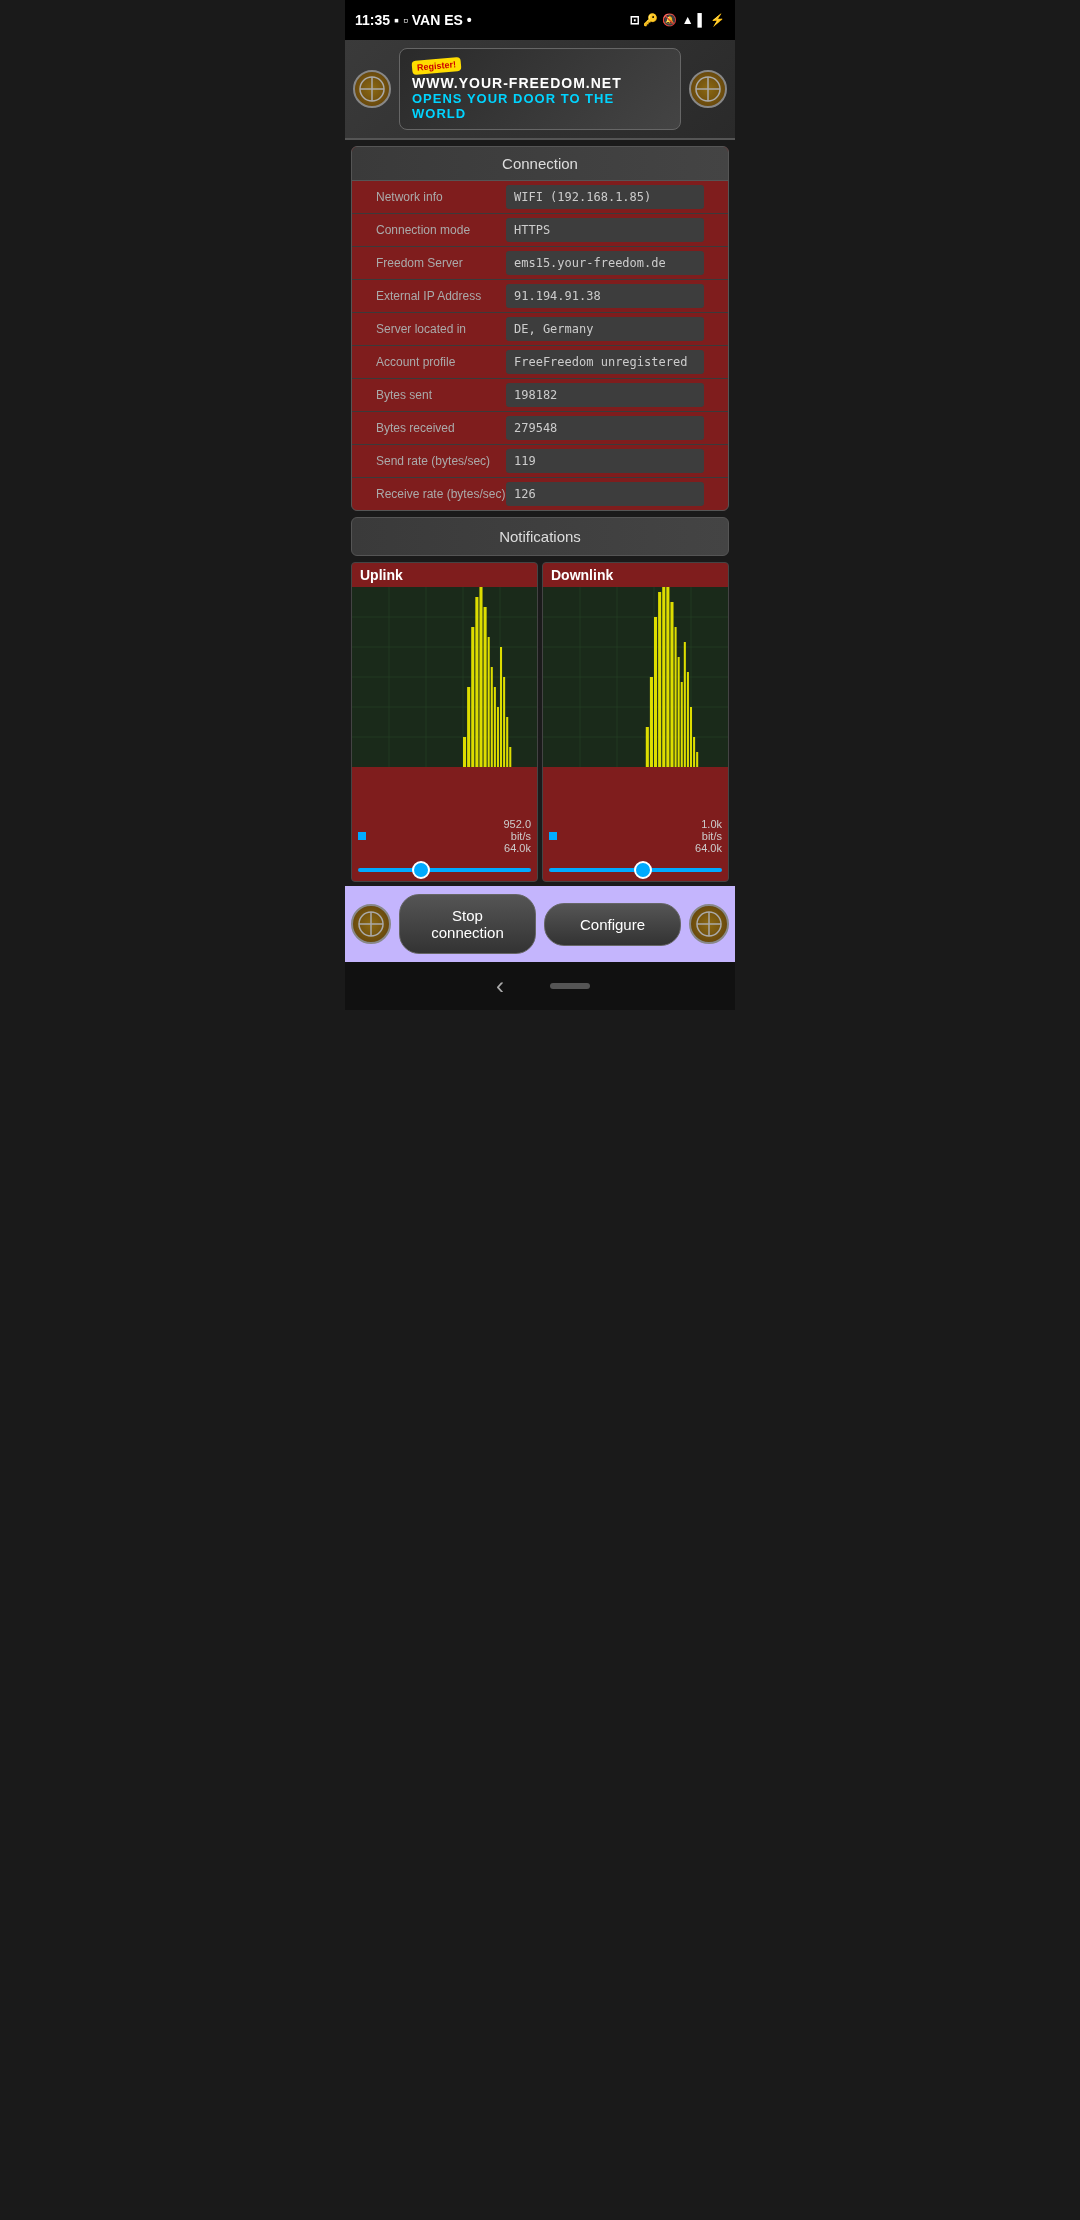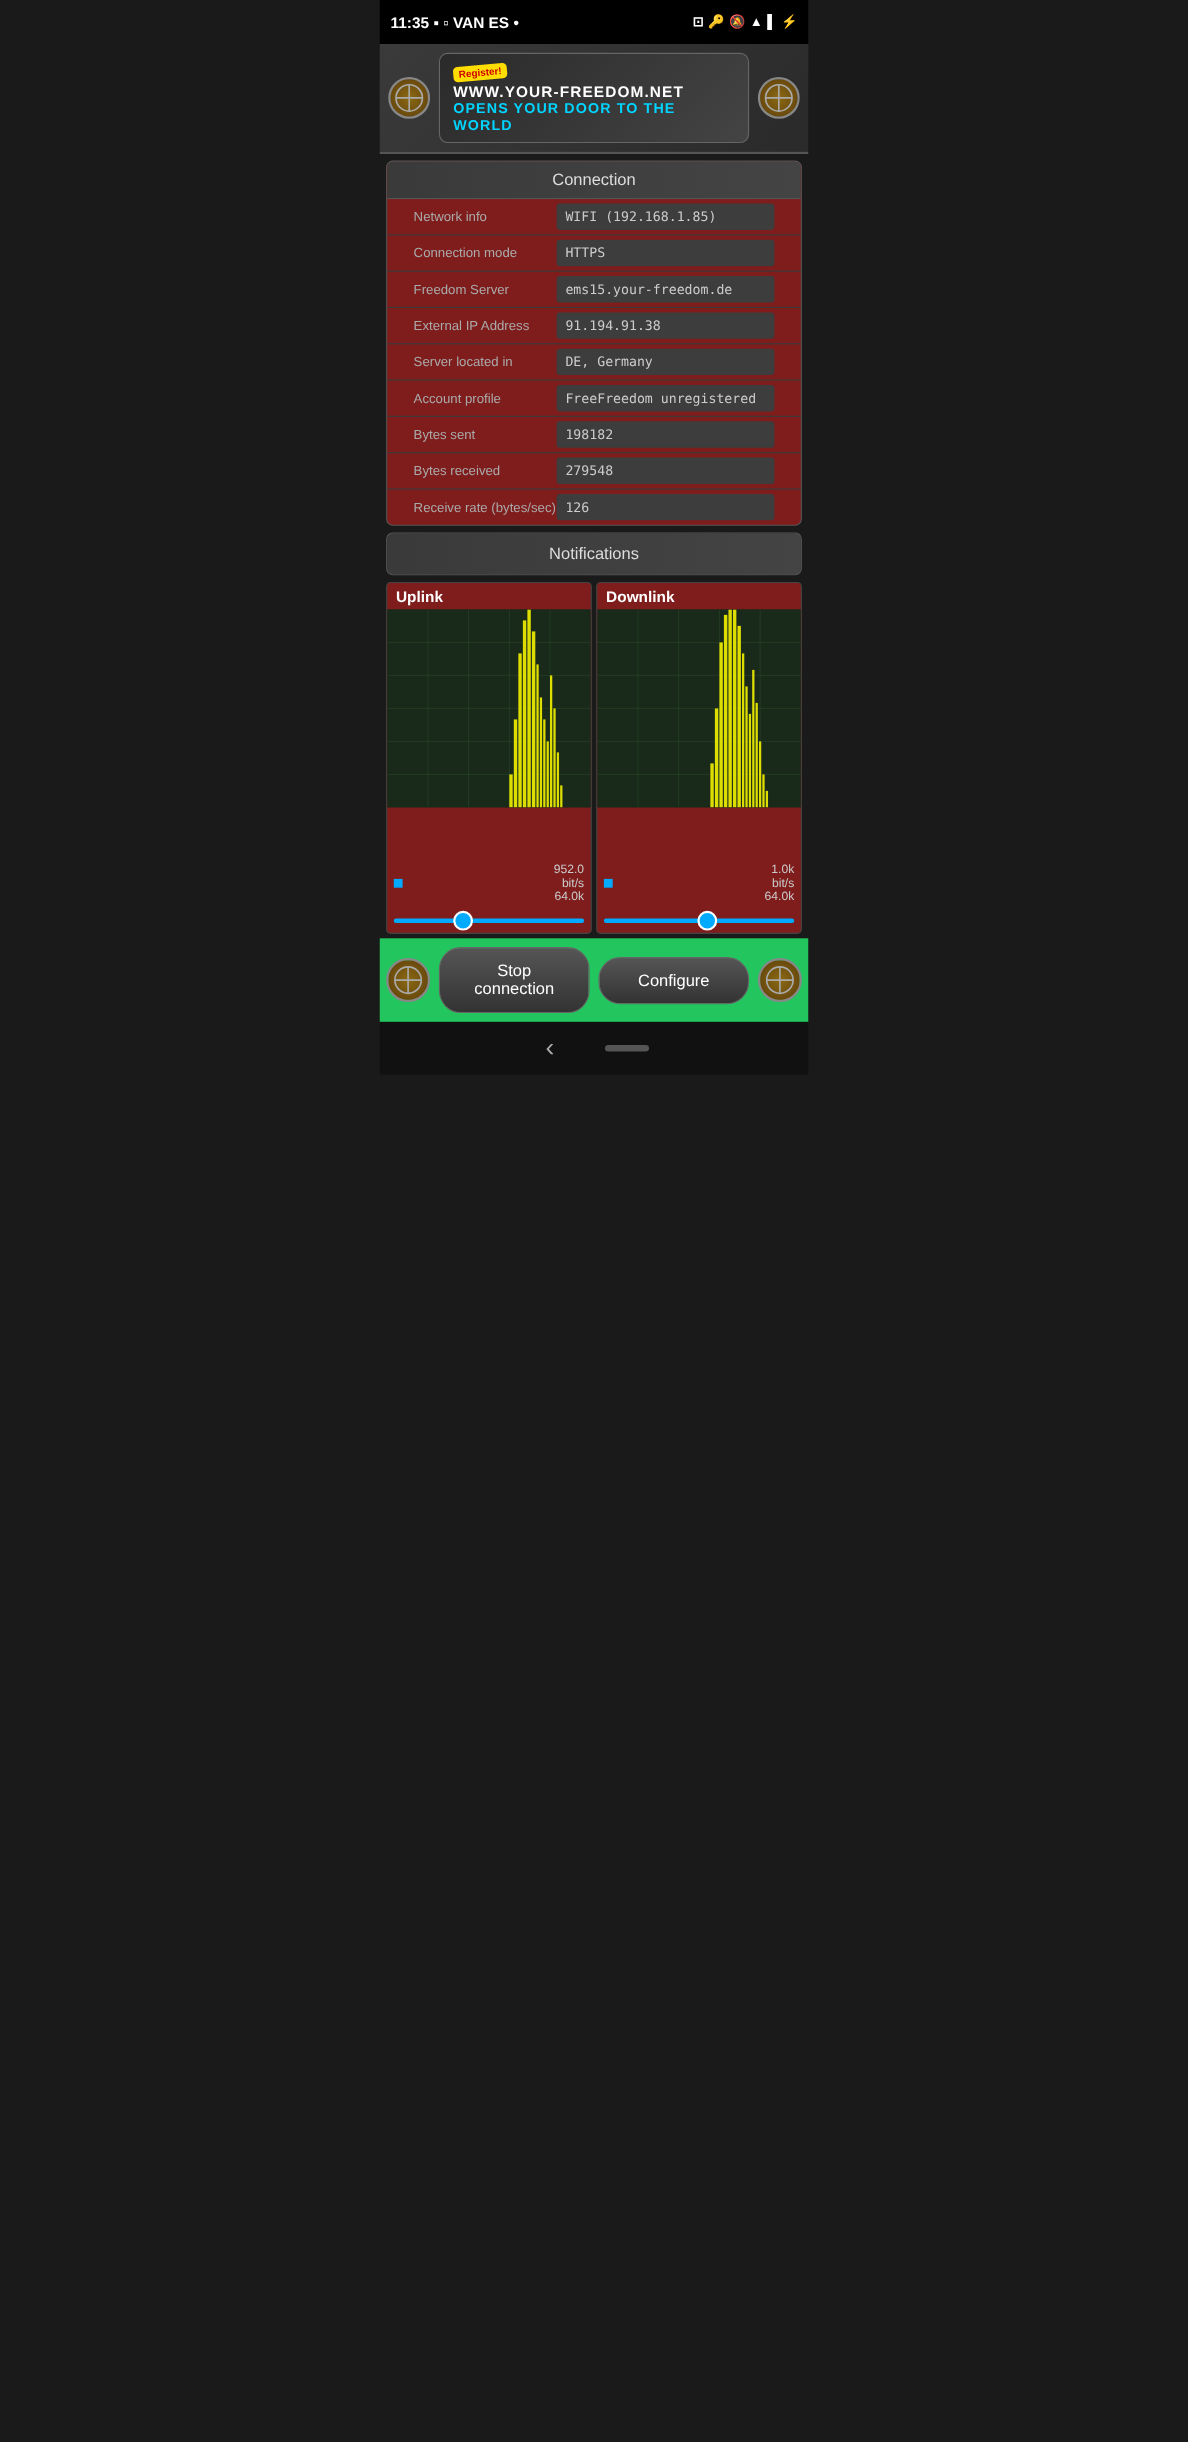--- a/index.html
+++ b/index.html
@@ -196,21 +196,21 @@
       cursor: pointer;
       border: 2px solid #fff;
     }
 
     
     .bottom-bar {
       display: flex;
       align-items: center;
       padding: 8px 6px;
       gap: 8px;
-      background: #22c55e;
+      background: #c4b5fd;
     }
     .crosshair-btn {
       width: 40px;
       height: 40px;
       border-radius: 50%;
       background: radial-gradient(circle, #8b6914, #5c3d0a);
       display: flex;
       align-items: center;
       justify-content: center;
       flex-shrink: 0;
@@ -328,20 +328,24 @@
     <span class="info-label">Account profile</span>
     <span class="info-value">FreeFreedom unregistered</span>
   </div>
   <div class="info-row">
     <span class="info-label">Bytes sent</span>
     <span class="info-value">198182</span>
   </div>
   <div class="info-row">
     <span class="info-label">Bytes received</span>
     <span class="info-value">279548</span>
+  </div>
+  <div class="info-row">
+    <span class="info-label">Send rate (bytes/sec)</span>
+    <span class="info-value">119</span>
   </div>
   <div class="info-row">
     <span class="info-label">Receive rate (bytes/sec)</span>
     <span class="info-value">126</span>
   </div>
 </div>
 
 <div class="notifications-header">Notifications</div>
 
 <div class="charts-area">

